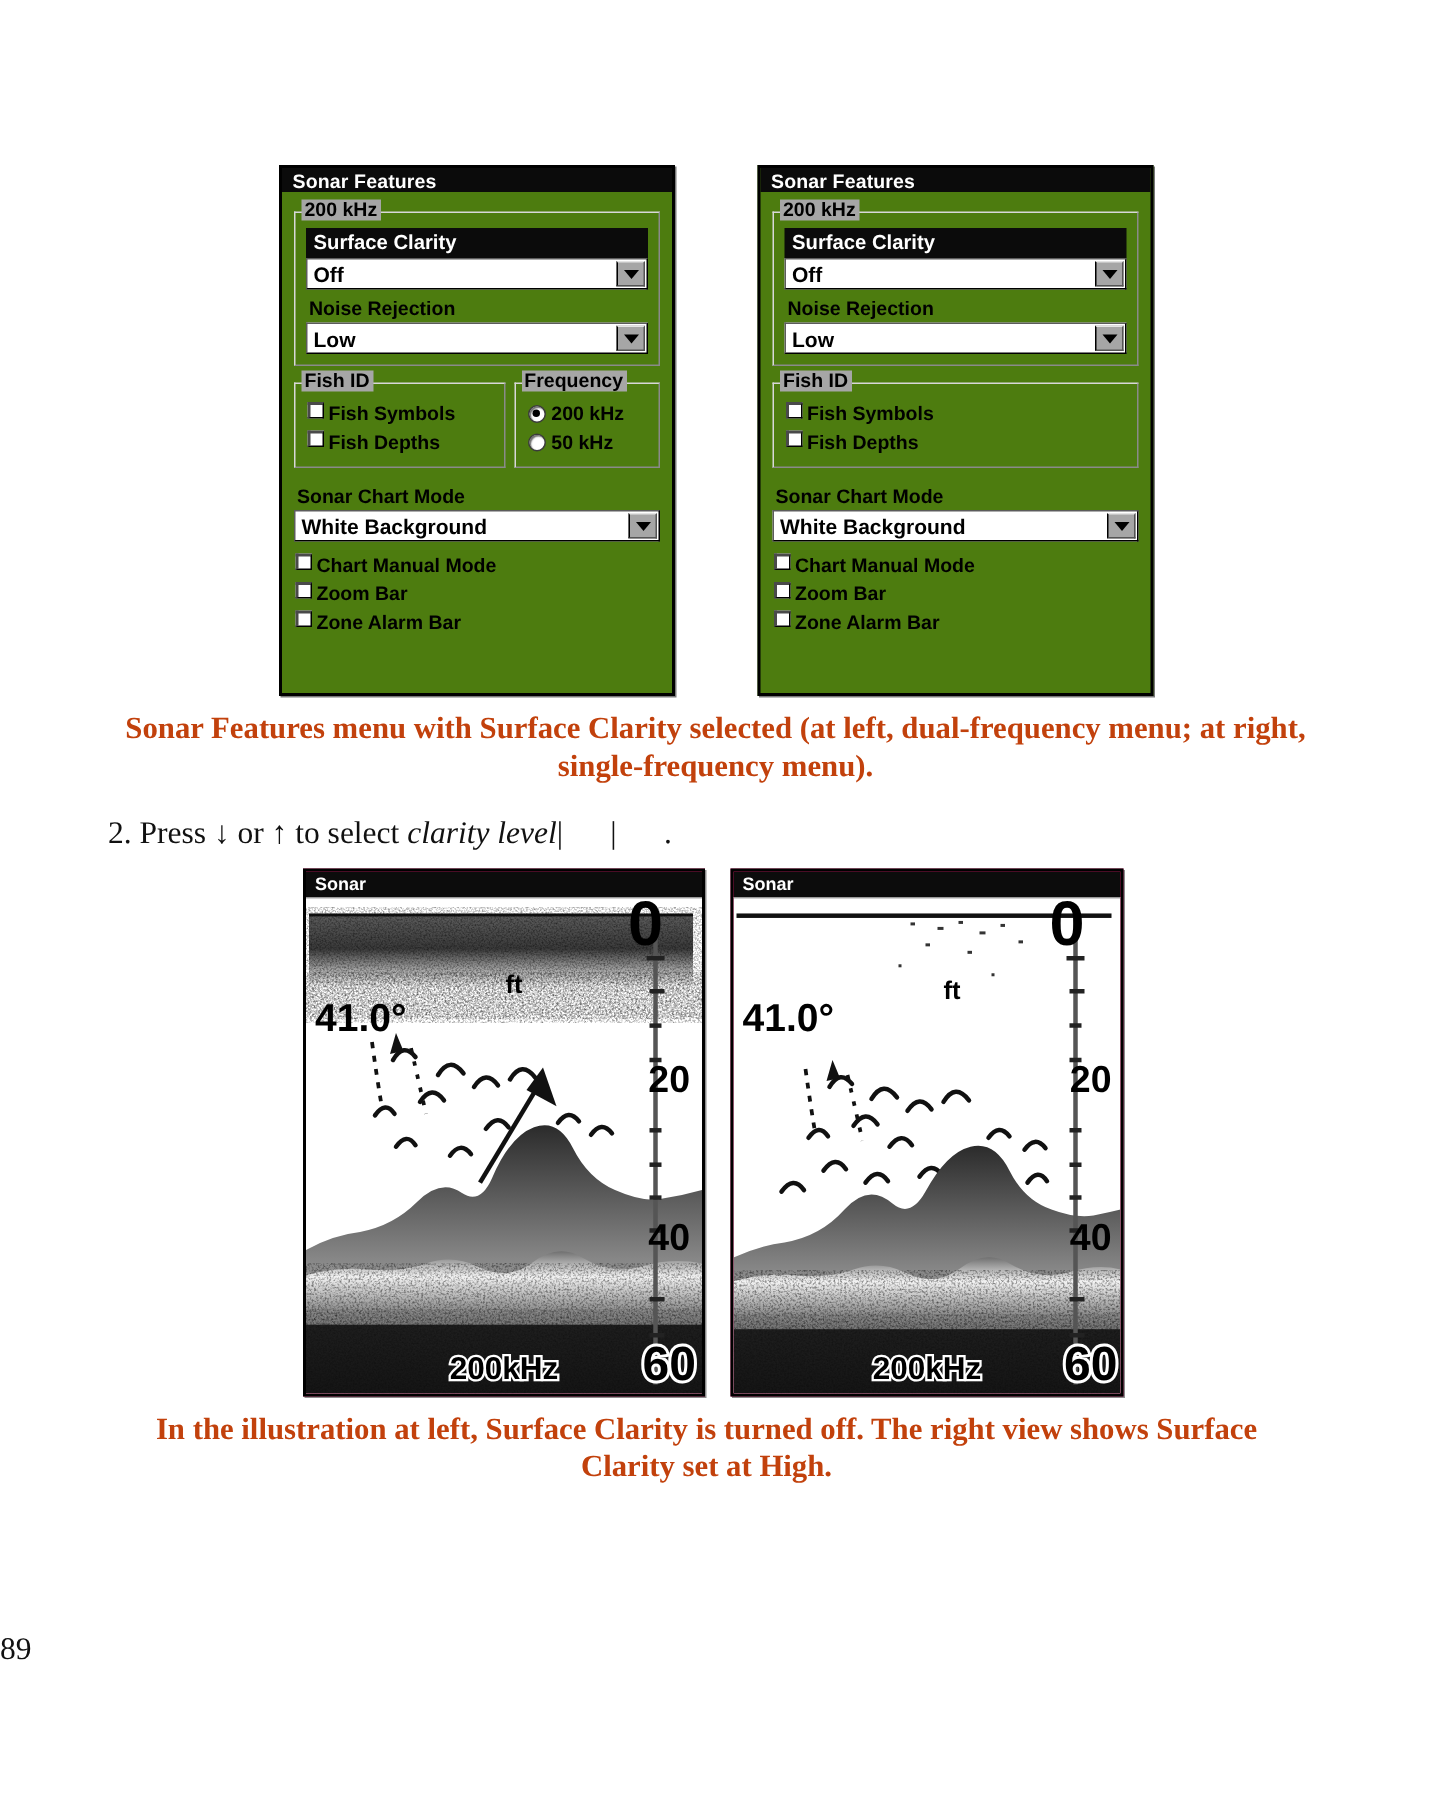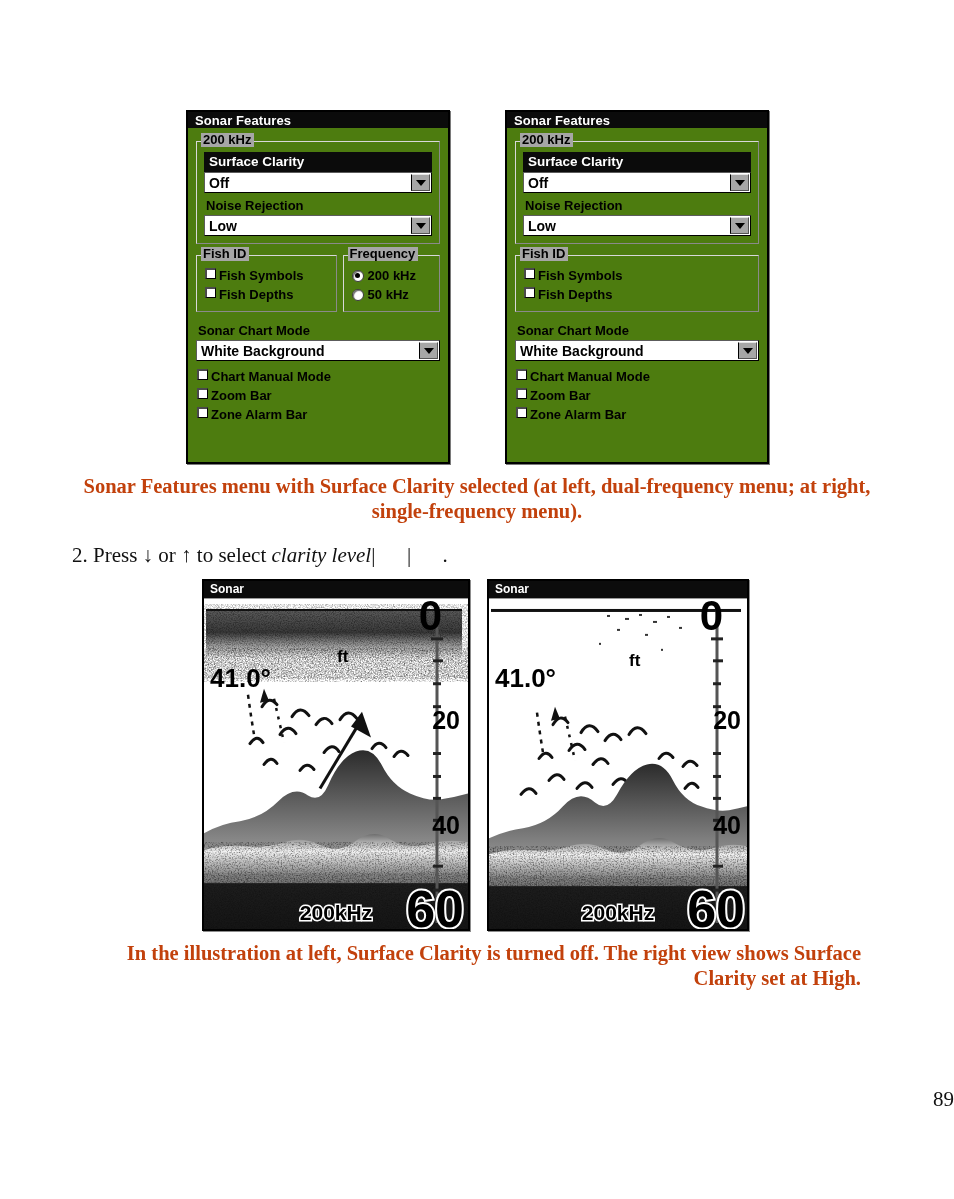--- a/index.html
+++ b/index.html
@@ -180,39 +180,39 @@
   .caption {
     position: absolute;
     text-align: center;
     font-family: "Liberation Serif", serif;
     font-weight: bold;
     font-size: 20.5px;
     line-height: 25px;
     color: #c2410c;
   }
   #caption-menus { left: 60px; top: 474px; width: 834px; }
-  #caption-sonar { left: 101px; top: 941px; width: 760px; text-align: right; }
+  #caption-sonar { left: 91px; top: 941px; width: 760px; }
 
   .step-line {
     position: absolute;
     left: 72px;
     top: 542px;
     font-family: "Liberation Serif", serif;
     font-size: 21px;
     line-height: 26px;
     color: #111;
     white-space: pre;
   }
   .step-line .ital { font-style: italic; }
 
   .page-num {
     position: absolute;
     left: 0; right: 0;
     top: 1087px;
-    text-align: right;
+    text-align: left;
     font-family: "Liberation Serif", serif;
     font-size: 21px;
     color: #111;
   }
 
   
   .sonar-unit {
     position: absolute;
     border: 2px solid #000;
     background: #be185d;
@@ -285,21 +285,21 @@
   }
   .scale-lbl {
     position: absolute;
     font-family: "Liberation Sans", sans-serif;
     font-weight: bold;
     font-size: 25px;
     line-height: 25px;
     color: #000;
   }
   .scale-lbl.big60 {
-    font-size: 52px;
+    font-size: 32px;
     line-height: 40px;
     -webkit-text-stroke: 4px #ffffff;
     paint-order: stroke fill;
   }
   .scale-lbl.zero {
     font-size: 42px;
     line-height: 42px;
     letter-spacing: -2px;
   }
 </style>

